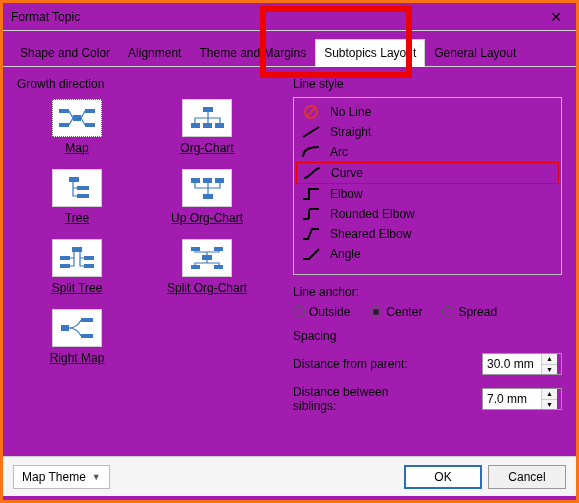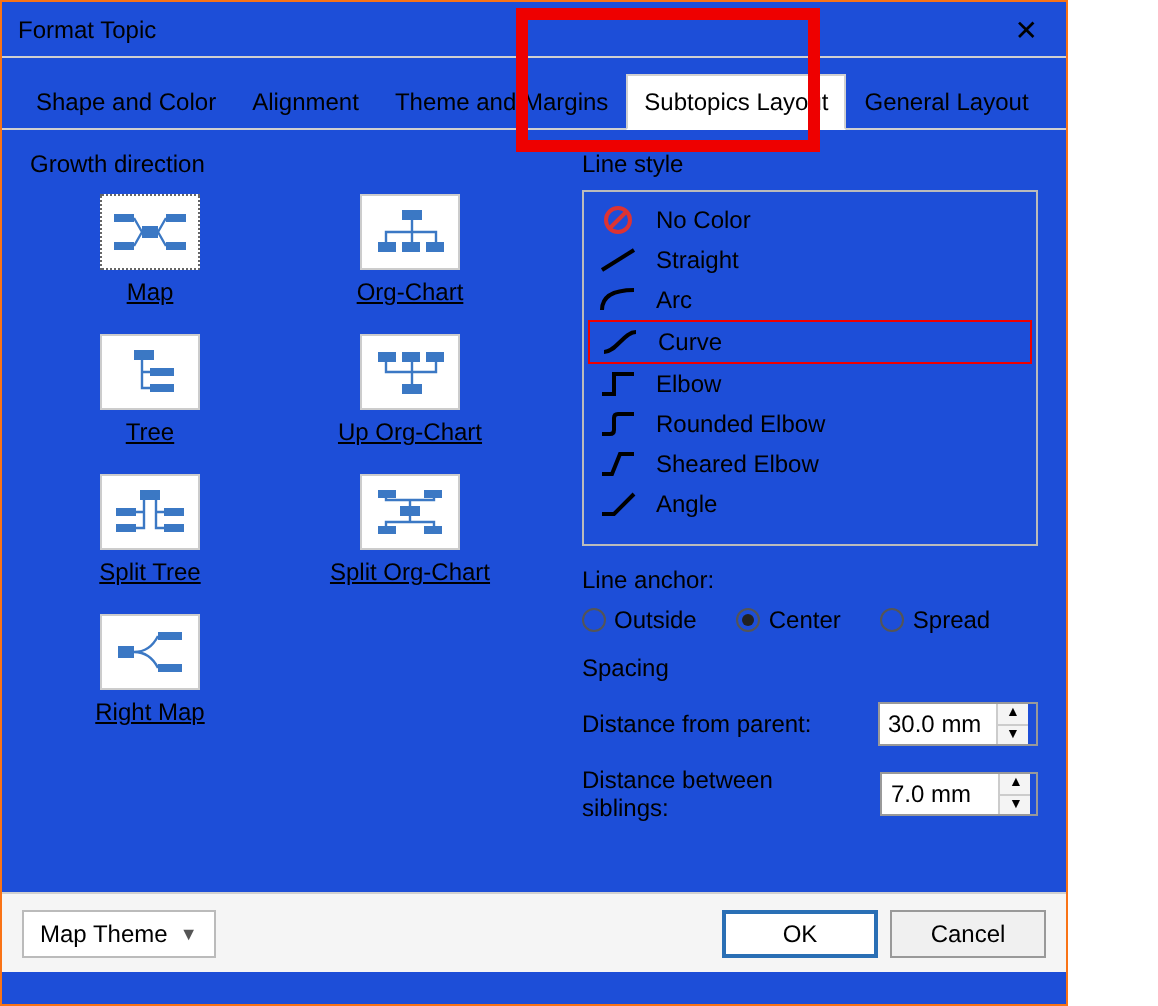--- a/index.html
+++ b/index.html
@@ -4,25 +4,25 @@
 <style>
   * { box-sizing: border-box; }
   body {
     margin: 0;
     font-family: "Segoe UI", Tahoma, sans-serif;
     font-size: 12px;
     background: #fff;
     color: #000;
   }
   .window {
-    width: 534px;
+    width: 579px;
     height: 503px;
-    border: 1px solid #f97316;
+    border: 3px solid #f97316;
     position: relative;
-    background: #1d4ed8;
+    background: #a21caf;
   }
   .titlebar {
     height: 28px;
     display: flex;
     align-items: center;
     justify-content: space-between;
     padding: 0 8px;
     border-bottom: 1px solid #d0d0d0;
   }
   .titlebar .title { font-size: 12px; }
@@ -120,21 +120,21 @@
     border: none; width: 58px; padding: 0 4px; font-size: 12px; outline: none;
   }
   .spinner-btns { display: flex; flex-direction: column; width: 16px; border-left: 1px solid #ccc; }
   .spinner-btn {
     flex: 1; font-size: 7px; display: flex; align-items: center; justify-content: center;
     background: #f4f4f4; cursor: pointer; line-height: 1;
   }
   .spinner-btn + .spinner-btn { border-top: 1px solid #ccc; }
   .footer {
     position: absolute;
-    bottom: 16px; left: 0; right: 0;
+    bottom: 4px; left: 0; right: 0;
     height: 40px;
     border-top: 1px solid #d0d0d0;
     background: #f5f5f5;
     display: flex;
     align-items: center;
     padding: 0 10px;
   }
   .map-theme-btn {
     border: 1px solid #bbb;
     background: #fff;
@@ -275,21 +275,21 @@
       <div class="group-label">Line style</div>
       <div class="linestyle-box">
 
         <div class="linestyle-item">
           <span class="ls-icon">
               <svg width="16" height="16">
                 <circle cx="8" cy="8" r="6" fill="none" stroke="#d33" stroke-width="2"></circle>
                 <line x1="4" y1="12" x2="12" y2="4" stroke="#d33" stroke-width="2"></line>
               </svg>
             </span>
-          <span>No Color</span>
+          <span>No Line</span>
         </div>
         <div class="linestyle-item">
           <span class="ls-icon">
               <svg width="20" height="14">
                 <line x1="2" y1="12" x2="18" y2="2" stroke="#000" stroke-width="2"></line>
               </svg>
             </span>
           <span>Straight</span>
         </div>
         <div class="linestyle-item">

